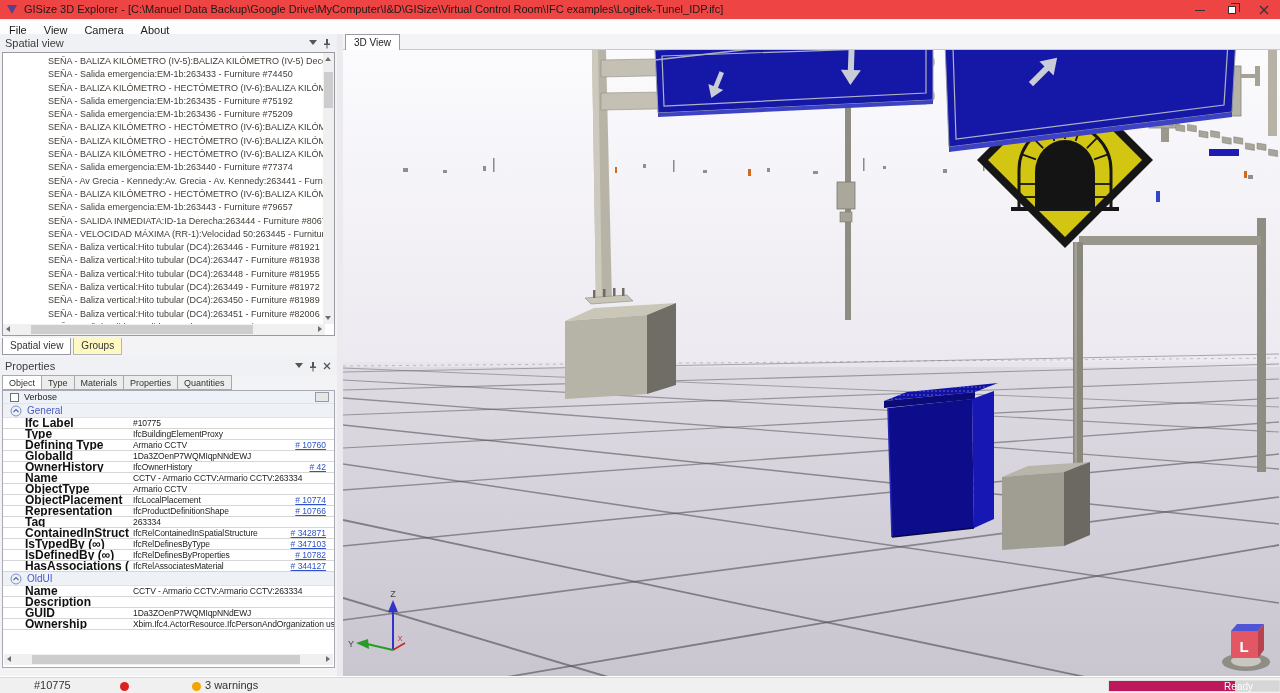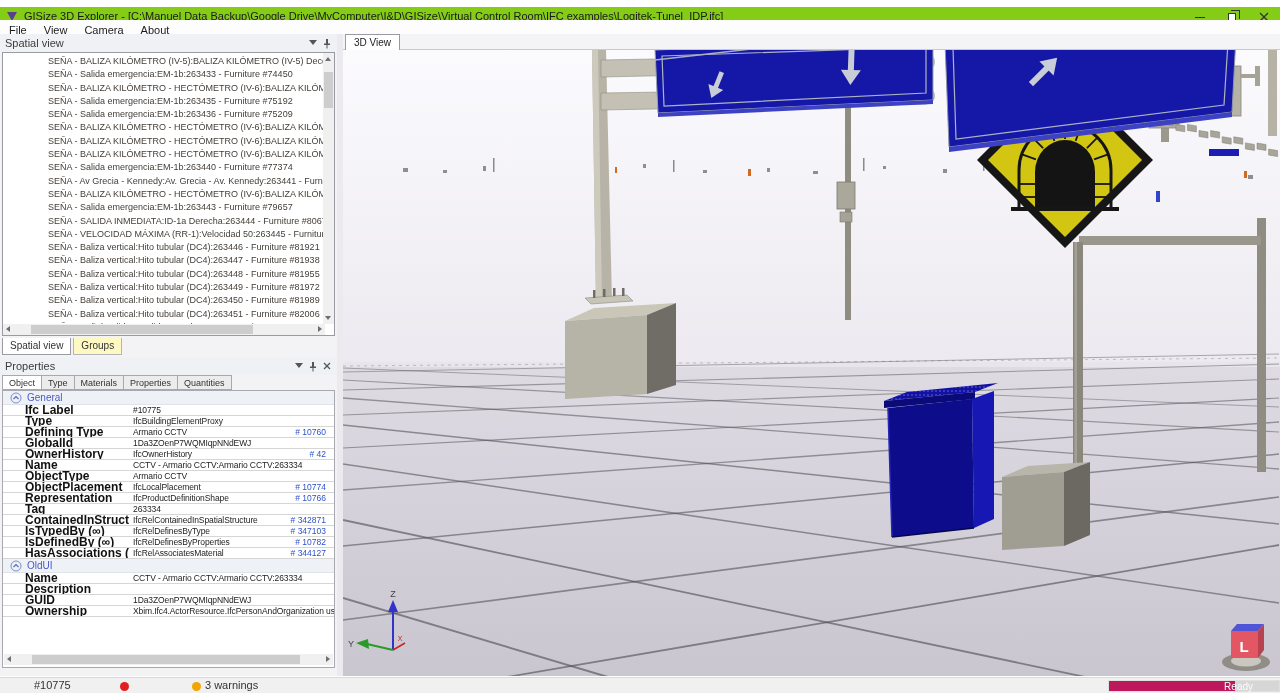--- a/index.html
+++ b/index.html
@@ -1,20 +1,20 @@
 <!DOCTYPE html>
 <html><head>
 <meta charset="utf-8">
 <style>
   * { margin:0; padding:0; box-sizing:border-box; }
   html,body { width:1280px; height:693px; overflow:hidden; background:#fff;
     font-family:"Liberation Sans", sans-serif; -webkit-font-smoothing:antialiased; }
 
   
-  .titlebar { position:absolute; top:7px; left:0; width:1280px; height:20px; background:#84cc16; border-bottom:1px solid #f0f0f0; }
+  .titlebar { position:absolute; top:0; left:0; width:1280px; height:20px; background:#ef4444; border-bottom:1px solid #f0f0f0; }
   .app-icon { position:absolute; left:7px; top:5px; width:0; height:0;
     border-left:5px solid transparent; border-right:5px solid transparent; border-top:9px solid #5b3f8f; }
   .title-text { position:absolute; left:24px; top:3px; font-size:11px; color:#1a1a1a; white-space:nowrap; }
   .winbtn { position:absolute; top:0; width:32px; height:20px; display:flex; align-items:center; justify-content:center; }
   .winbtn.min { right:64px; } .winbtn.rst { right:32px; } .winbtn.cls { right:0; }
   .min-glyph { width:10px; height:1px; background:#333; }
   .rst-glyph { position:relative; width:8px; height:8px; border:1px solid #333; background:#fff; }
   .rst-glyph::before { content:""; position:absolute; left:2px; top:-4px; width:8px; height:8px; border:1px solid #333; border-bottom:none; border-left:none; }
 
   
@@ -60,21 +60,21 @@
   .verbose-label { position:absolute; left:21px; top:1px; font-size:9px; color:#222; }
   .mini-btn { position:absolute; right:5px; top:1px; width:14px; height:10px; background:#e6e6e6; border:1px solid #9a9aa2; }
 
   .sec-hdr { height:14px; background:#eef2f7; position:relative; border-bottom:1px solid #dfe4ea; }
   .sec-label { position:absolute; left:24px; top:1px; font-size:10px; color:#4959c9; }
   .sec-chev { position:absolute; left:7px; top:1px; }
 
   .prow { position:relative; height:11px; border-bottom:1px solid #d6d6d6; white-space:nowrap; overflow:hidden; }
   .plabel { position:absolute; left:22px; top:0; width:104px; font-size:12px; font-weight:bold; color:#111; line-height:11px; overflow:hidden; }
   .pvalue { position:absolute; left:130px; top:0; font-size:8.5px; color:#222; line-height:11px; letter-spacing:-0.1px; }
-  .plink  { position:absolute; right:8px; top:0; font-size:8.5px; color:#2e52c8; line-height:11px; }
+  .plink  { position:absolute; right:8px; top:0; font-size:8.5px; color:#2e52c8; text-decoration:underline; line-height:11px; }
   .props-hscroll { position:absolute; left:1px; bottom:2px; width:329px; height:11px; background:#f0f0f0; }
   .props-hscroll .sthumb-h { width:268px; }
 
   
   .statusbar { position:absolute; top:677px; left:0; width:1280px; height:16px; background:#f0f0f0; border-top:1px solid #d9d9d9; font-size:11px; color:#333; }
   .sb-id { position:absolute; left:34px; top:1px; }
   .dot { position:absolute; top:4px; width:9px; height:9px; border-radius:50%; }
   .sb-errors { position:absolute; left:133px; top:15px; }
   .sb-warnings { position:absolute; left:205px; top:1px; }
   .ready-track { position:absolute; right:0; top:2px; width:172px; height:12px; background:#be185d; border:1px solid #e0e0e0; }
@@ -181,20 +181,25 @@
 
   <div class="props-tabs">
     <div class="ptab active">Object</div>
     <div class="ptab">Type</div>
     <div class="ptab">Materials</div>
     <div class="ptab">Properties</div>
     <div class="ptab">Quantities</div>
   </div>
 
   <div class="props-body">
+    <div class="verbose-row">
+      <div class="checkbox"></div>
+      <span class="verbose-label">Verbose</span>
+      <div class="mini-btn"></div>
+    </div>
 
     <div class="sec-hdr">
       <svg class="sec-chev" width="12" height="12">
         <circle cx="6" cy="6" r="5" fill="none" stroke="#7b8fc9" stroke-width="1"></circle>
         <polyline points="3.5,7 6,4.5 8.5,7" fill="none" stroke="#556bb5" stroke-width="1.2"></polyline>
       </svg>
       <span class="sec-label">General</span>
     </div>
 
     <div>

